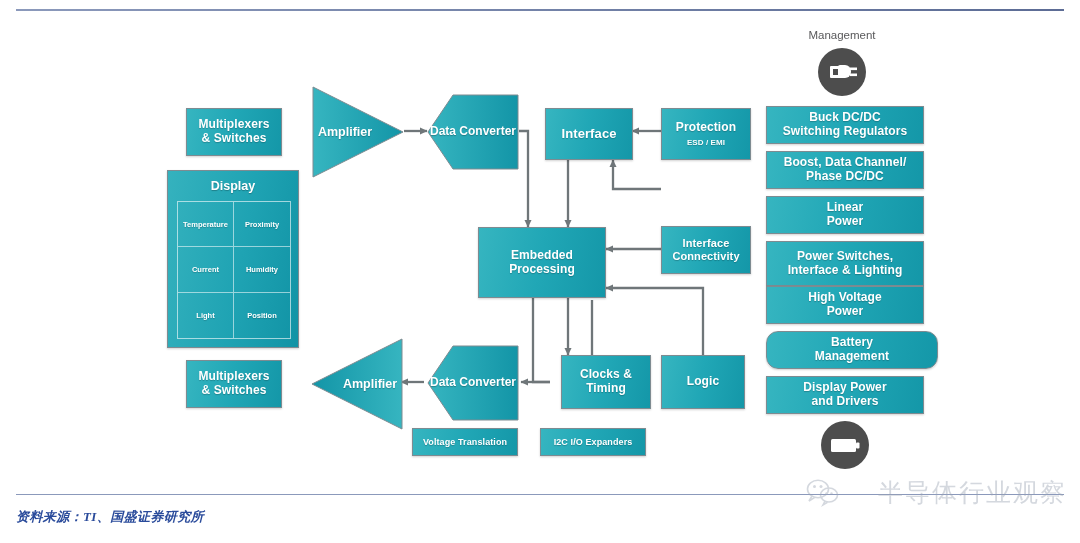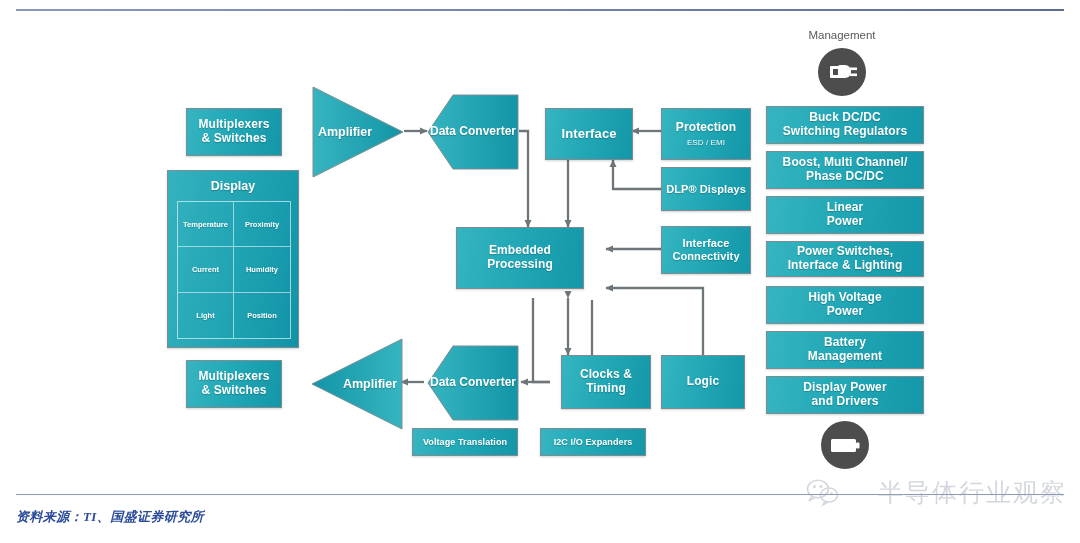--- a/index.html
+++ b/index.html
@@ -27,21 +27,21 @@
     display:flex;align-items:center;justify-content:center;
     text-align:center;
     font-weight:bold;
     line-height:1.14;
     letter-spacing:.1px;
     text-shadow:0 1px 1px rgba(0,0,0,.22);
     box-shadow:0 1px 2px rgba(0,0,0,.18);
     font-size:12px;
   }
   .blk span{display:block;padding:0 3px;}
-  .sub{display:block;font-size:8px;font-weight:normal;margin-top:3px;opacity:.97;}
+  .sub{display:block;font-size:8px;font-weight:bold;margin-top:3px;opacity:.97;}
 
   
   .tri{position:absolute;color:#fff;font-weight:bold;font-size:12.5px;
        display:flex;align-items:center;justify-content:center;
        text-shadow:0 1px 1px rgba(0,0,0,.25);}
   .tri svg{position:absolute;left:0;top:0;}
   .tri .lbl{position:relative;z-index:2;}
   .tri.right .lbl{margin-right:26px;}
   .tri.left  .lbl{margin-left:26px;}
 
@@ -224,21 +224,21 @@
     <span class="lbl">
       <span>Data</span>
       <span>Converter</span>
     </span>
   </div>
 
   <div class="blk" style="left:545px;top:108px;width:88px;height:52px;font-size:13px;">
     <span>Interface</span>
   </div>
 
-  <div class="blk" style="left:456px;top:227px;width:128px;height:62px;">
+  <div class="blk" style="left:478px;top:227px;width:128px;height:71px;">
     <span>
       <span>Embedded</span>
       <span>Processing</span>
     </span>
   </div>
 
   <div class="blk" style="left:561px;top:355px;width:90px;height:54px;">
     <span>
       <span>Clocks &amp;</span>
       <span>Timing</span>
@@ -247,23 +247,20 @@
 
   <div class="blk" style="left:661px;top:355px;width:84px;height:54px;">
     <span>Logic</span>
   </div>
 
   <div class="blk" style="left:661px;top:108px;width:90px;height:52px;flex-direction:column;">
     <span>Protection</span>
     <span class="sub">ESD / EMI</span>
   </div>
 
-  <div class="blk" style="left:661px;top:167px;width:90px;height:44px;font-size:11px;">
-    <span>DLP® Displays</span>
-  </div>
 
   <div class="blk" style="left:661px;top:226px;width:90px;height:48px;font-size:11px;">
     <span>
       <span>Interface</span>
       <span>Connectivity</span>
     </span>
   </div>
 
   <div class="blk" style="left:412px;top:428px;width:106px;height:28px;font-size:9px;">
     <span>Voltage Translation</span>
@@ -285,43 +282,43 @@
   </div>
 
   <div class="blk" style="left:766px;top:106px;width:158px;height:38px;">
     <span>
       <span>Buck DC/DC</span>
       <span>Switching Regulators</span>
     </span>
   </div>
   <div class="blk" style="left:766px;top:151px;width:158px;height:38px;">
     <span>
-      <span>Boost, Multi Channel/</span>
+      <span>Boost, Data Channel/</span>
       <span>Phase DC/DC</span>
     </span>
   </div>
   <div class="blk" style="left:766px;top:196px;width:158px;height:38px;">
     <span>
       <span>Linear</span>
       <span>Power</span>
     </span>
   </div>
-  <div class="blk" style="left:766px;top:241px;width:158px;height:36px;">
+  <div class="blk" style="left:766px;top:241px;width:158px;height:45px;">
     <span>
       <span>Power Switches,</span>
       <span>Interface &amp; Lighting</span>
     </span>
   </div>
   <div class="blk" style="left:766px;top:286px;width:158px;height:38px;">
     <span>
       <span>High Voltage</span>
       <span>Power</span>
     </span>
   </div>
-  <div class="blk" style="left:766px;top:331px;width:158px;height:38px;">
+  <div class="blk" style="left:766px;top:331px;width:172px;height:38px;border-radius:12px;">
     <span>
       <span>Battery</span>
       <span>Management</span>
     </span>
   </div>
   <div class="blk" style="left:766px;top:376px;width:158px;height:38px;">
     <span>
       <span>Display Power</span>
       <span>and Drivers</span>
     </span>

